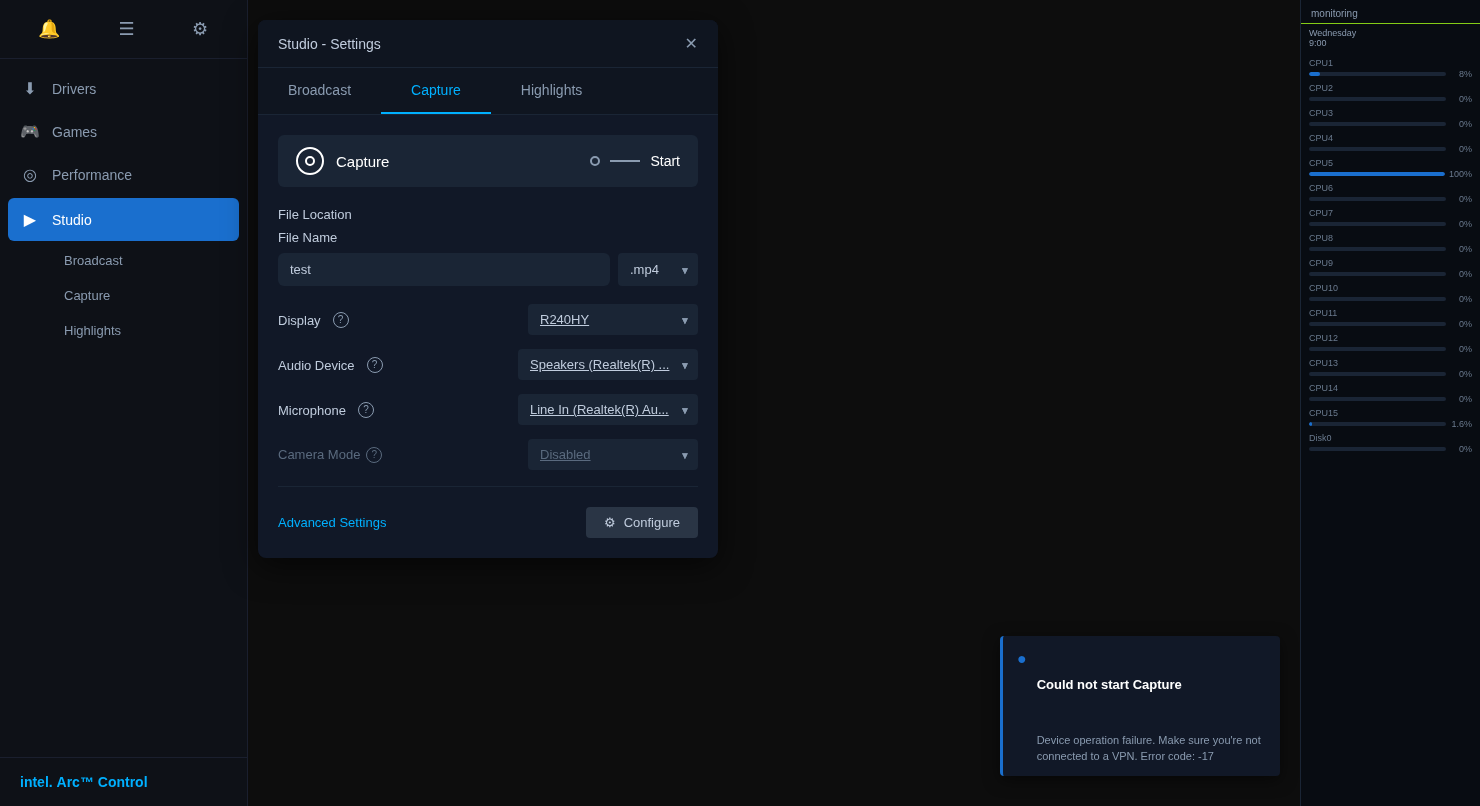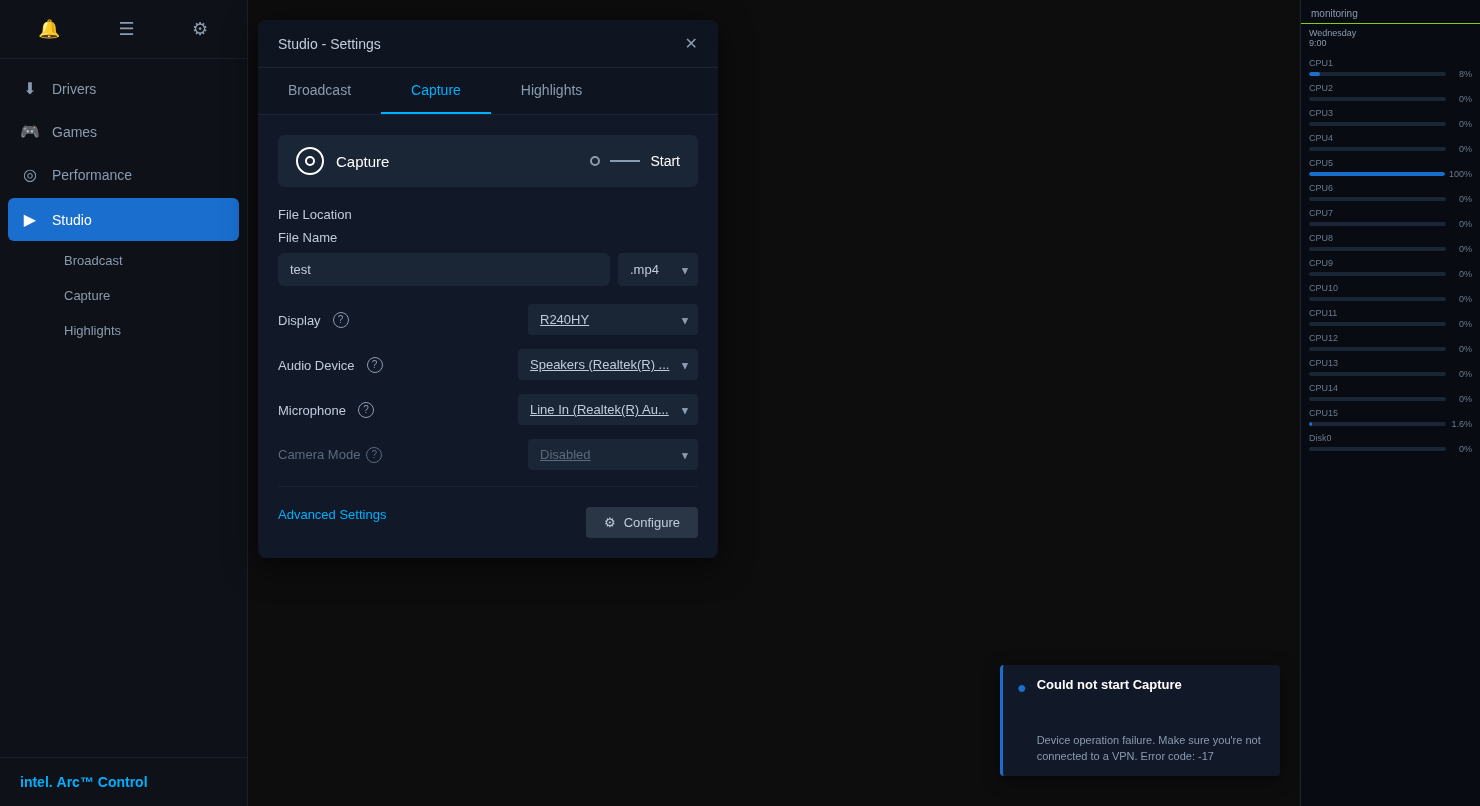--- a/index.html
+++ b/index.html
@@ -388,21 +388,21 @@
     }
 
     .dialog-divider {
       border: none;
       border-top: 1px solid #1a2535;
       margin: 16px 0;
     }
 
     .dialog-footer {
       display: flex;
-      align-items: flex-start;
+      align-items: center;
       justify-content: space-between;
       padding-top: 4px;
     }
 
     .advanced-link {
       color: #00b0ff;
       font-size: 13px;
       cursor: pointer;
       background: none;
       border: none;
@@ -508,20 +508,21 @@
 
     .toast-content {
       flex: 1;
     }
 
     .toast-title {
       color: #fff;
       font-size: 13px;
       font-weight: 600;
       margin-bottom: 4px;
+      margin-top: 29px;
     }
 
     .toast-message {
       color: #8a9bb0;
       font-size: 11px;
       line-height: 1.4;
       margin-top: 41px;
     }
   </style>
 </head>

